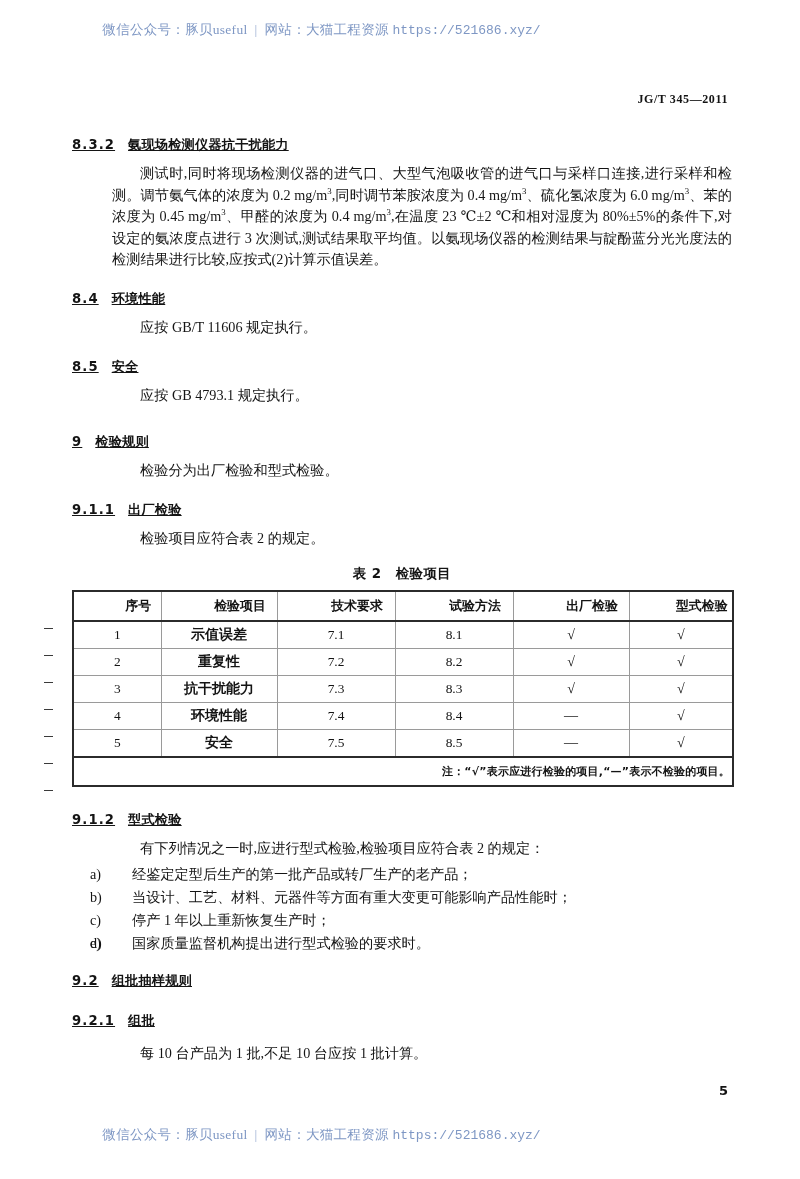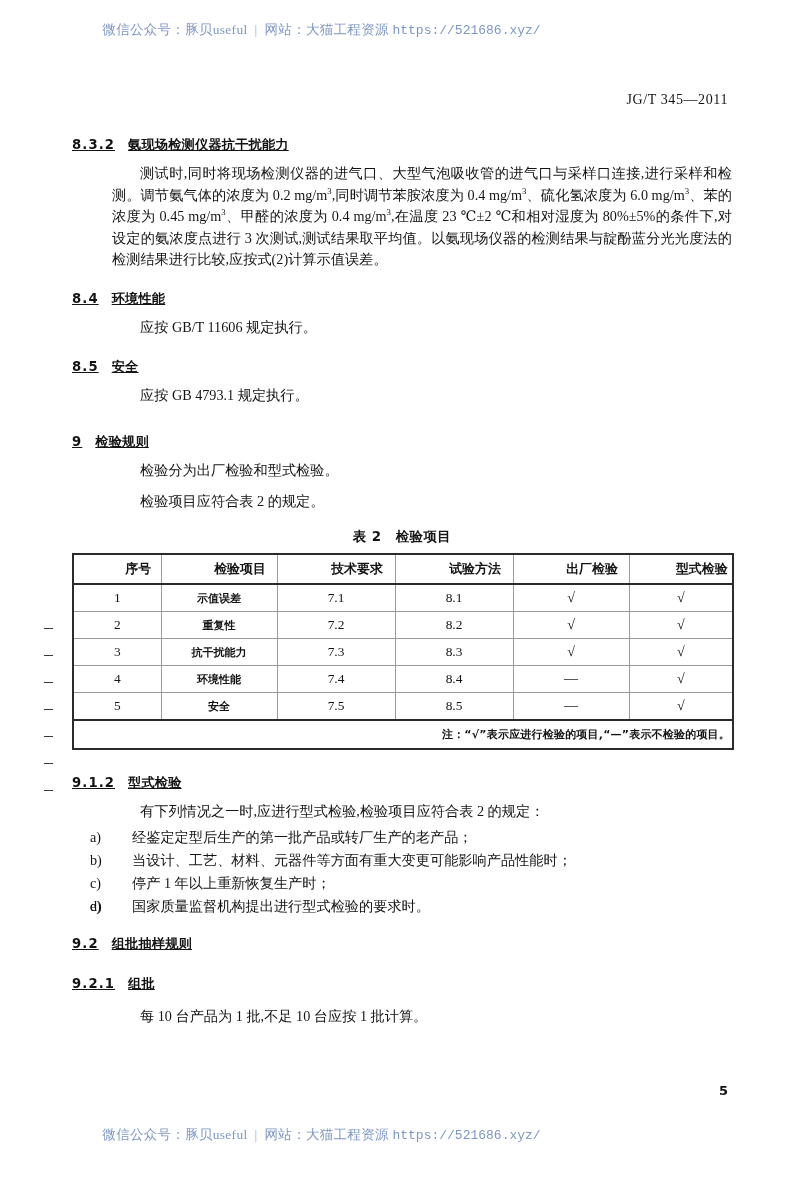--- a/index.html
+++ b/index.html
@@ -39,22 +39,22 @@
   }
   #watermark-top { top: 21px; }
   #watermark-bottom { top: 1126px; }
 
   
   #std-number {
     position: absolute;
     top: 92px;
     right: 72px;
     font-family: "Liberation Serif", serif;
-    font-weight: normal;
-    font-size: 14px;
+    font-weight: bold;
+    font-size: 12px;
     letter-spacing: 0.6px;
   }
 
   
   #content {
     position: absolute;
     left: 72px;
     top: 136px;
     width: 660px;
   }
@@ -125,21 +125,21 @@
   table.insp col.c0 { width: 88px; }
   table.insp col.c1 { width: 116px; }
   table.insp col.c2 { width: 118px; }
   table.insp col.c3 { width: 118px; }
   table.insp col.c4 { width: 116px; }
   table.insp col.c5 { width: 104px; }
 
   table.insp th, table.insp td {
     border: 1px solid #9a9a9a;
     text-align: center;
-    font-size: 11px;
+    font-size: 14px;
     height: 26px;
     padding: 0 2px;
     font-family: "DejaVu Sans", "Liberation Sans", sans-serif;
   }
   table.insp th {
     font-weight: bold;
     font-size: 12.9px;
     height: 28px;
     padding-left: 44px;
   }
@@ -223,20 +223,23 @@
     <span class="num">8.5</span><span class="gap"></span><span>安全</span>
   </div>
   <p class="body-text indent">应按 GB 4793.1 规定执行。</p>
 
   <div class="clause-heading" style="margin-top:27px;">
     <span class="num">9</span><span class="gap"></span><span>检验规则</span>
   </div>
 
   <p class="body-text indent">检验分为出厂检验和型式检验。</p>
 
+  <div class="clause-heading spaced-top">
+    <span class="num">9.1.1</span><span class="gap"></span><span>出厂检验</span>
+  </div>
   <p class="body-text indent">检验项目应符合表 2 的规定。</p>
 
   <div class="table-caption">
     <span>表 2</span><span class="cap-gap"></span><span>检验项目</span>
   </div>
 
   <table class="insp">
     <colgroup>
       <col class="c0">
         <col class="c1">

